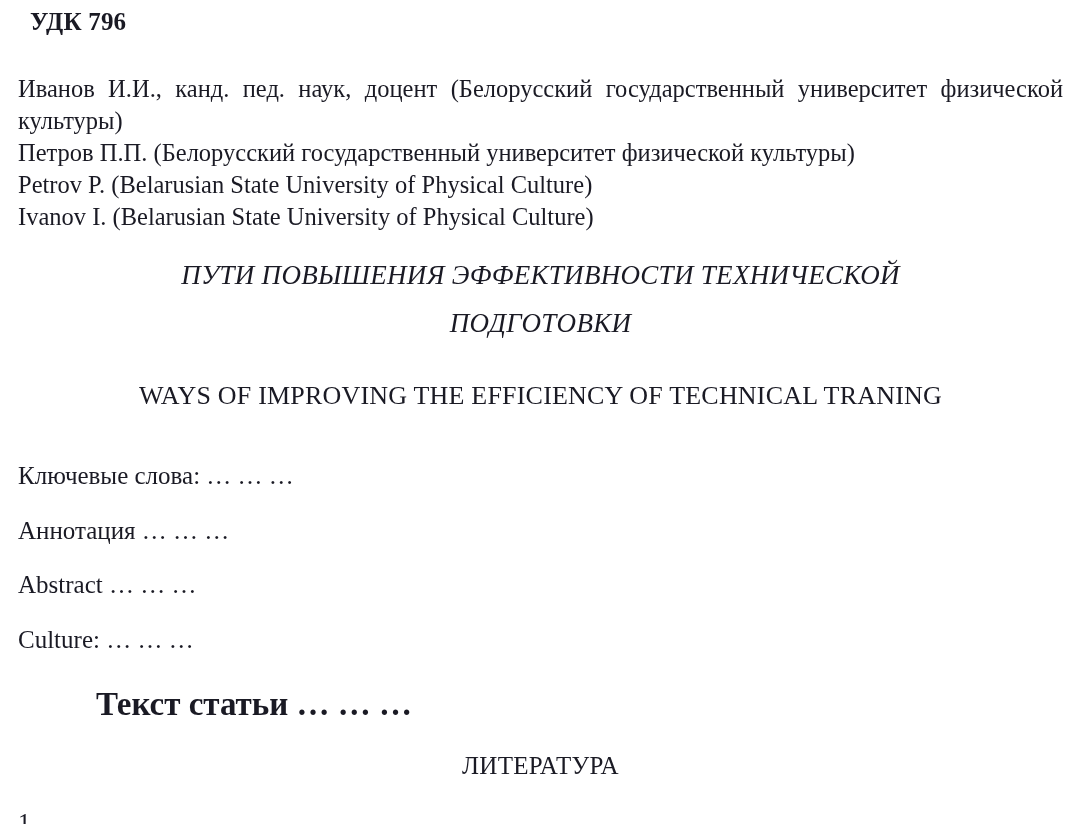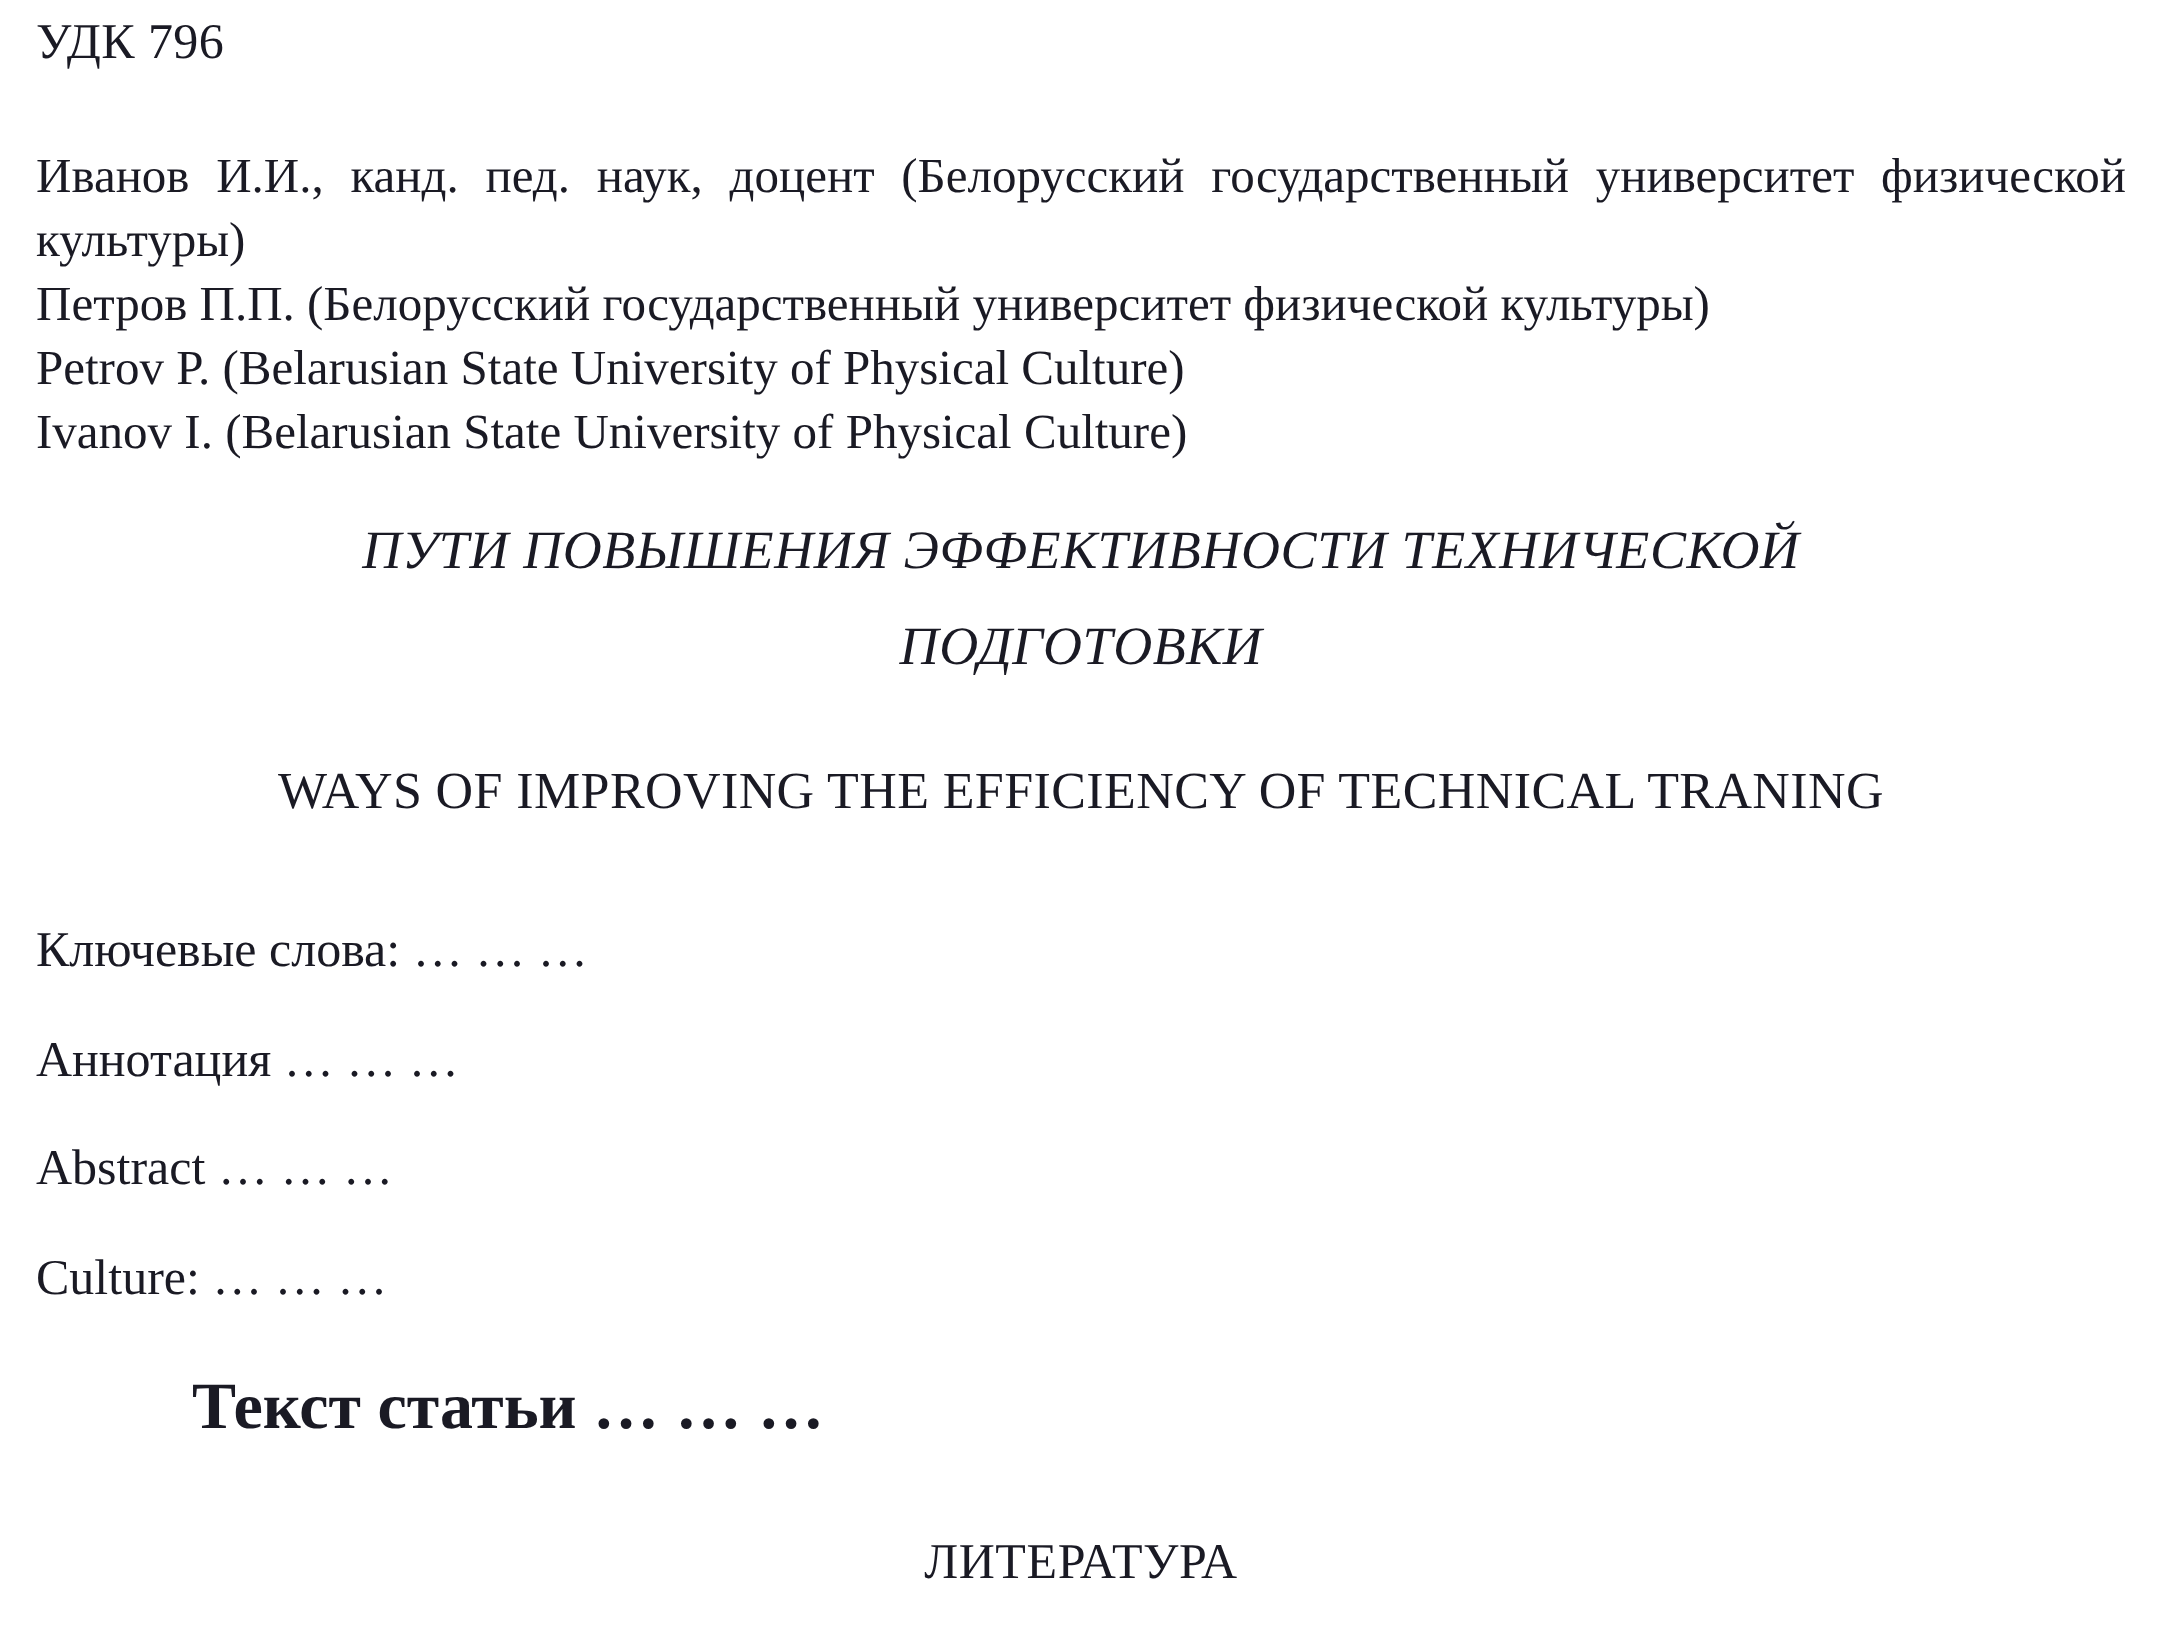--- a/index.html
+++ b/index.html
@@ -17,22 +17,23 @@
   .page {
     position: relative;
     width: 1085px;
     height: 824px;
     box-sizing: border-box;
     padding: 8px 22px 0 18px;
   }
   .udk {
     font-size: 25px;
     line-height: 1.15;
-    margin: 0 0 0 0;
+    margin: 0 0 0 12px;
     letter-spacing: 0.2px;
+    font-weight: bold;
   }
   .gap-1 { height: 36px; }
   .authors {
     font-size: 24.5px;
     line-height: 1.31;
   }
   .authors p {
     margin: 0;
   }
   .justified {
@@ -67,21 +68,21 @@
     font-size: 33px;
     line-height: 1.15;
     margin: 0;
     padding: 18px 0 0 78px;
     font-weight: bold;
   }
   .lit-heading {
     text-align: center;
     font-size: 25px;
     line-height: 1.15;
-    margin: 16px;
+    margin: 0;
     padding: 28px 0 0 0;
     letter-spacing: 0.3px;
   }
   .ref-list {
     padding: 26px 0 0 0;
     margin: 0;
     list-style: none;
   }
   .ref-item {
     font-size: 25px;

